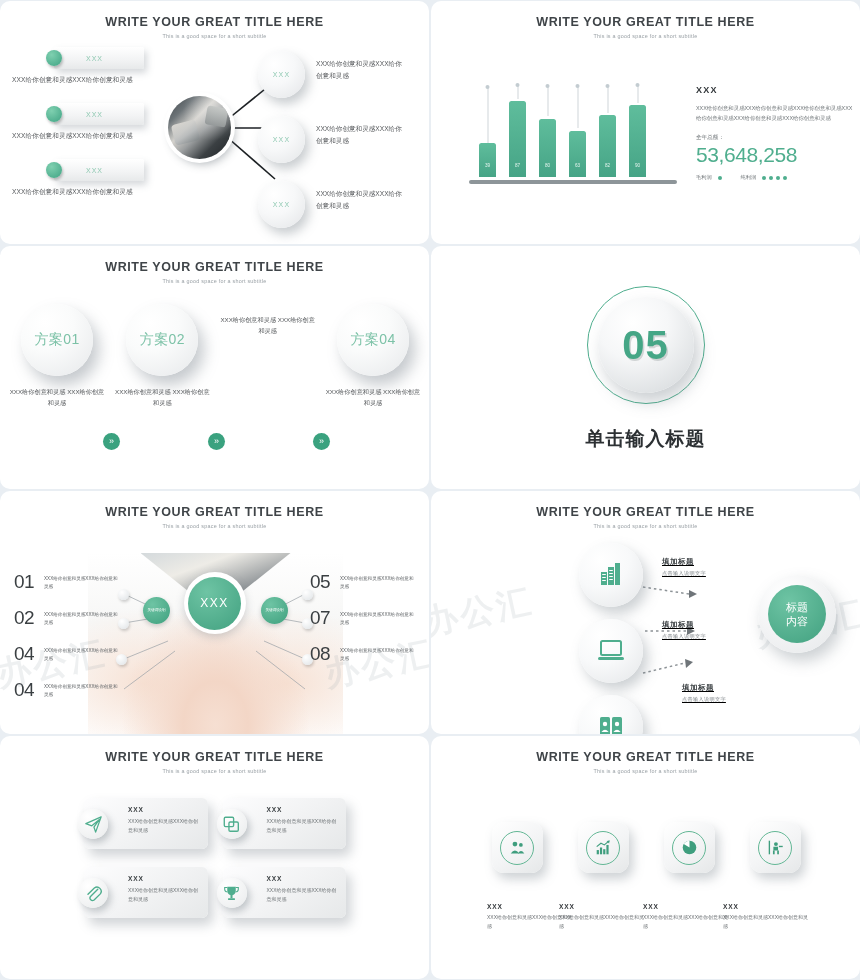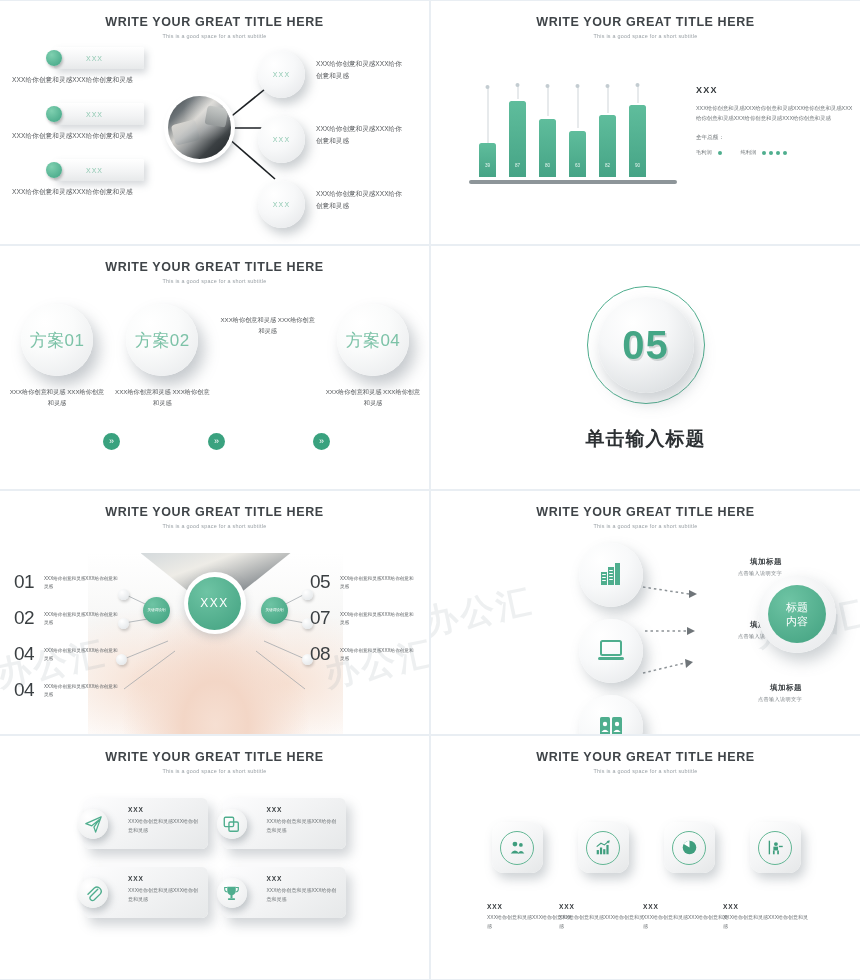--- a/index.html
+++ b/index.html
@@ -15,20 +15,21 @@
     grid-template-columns: 429px 429px;
     grid-template-rows: 243px 243px 243px 243px;
     gap: 2px 2px;
     background: #e9eef3;
     padding: 1px 0 0 0;
   }
   .slide {
     position: relative;
     background: #ffffff;
     overflow: hidden;
+    border-radius: 10px;
   }
   
   .hdr { position:absolute; top:14px; left:0; right:0; text-align:center; }
   .hdr .t {
     font-size: 12.5px; font-weight: bold; letter-spacing: .6px;
     color: #3f4448;
   }
   .hdr .s {
     margin-top: 4px; font-size: 5.4px; color: #9aa1a6; letter-spacing: .25px;
   }
@@ -104,21 +105,21 @@
   .lg-ds { display:flex; gap:3px; }
 
   
   .s3-row { position:absolute; left:8px; top:58px; width:414px; display:flex; justify-content:space-between; }
   .s3-item { width:98px; position:relative; }
   .s3-ball {
     width:72px; height:72px; margin:0 auto; border-radius:50%;
     background: radial-gradient(circle at 33% 26%, #ffffff 0%, #fafbfb 40%, #e6e8ea 100%);
     box-shadow: 6px 9px 15px rgba(110,120,130,.40);
     display:flex; align-items:center; justify-content:center;
-    font-size:17px; color:#7cc2a7; letter-spacing:.4px;
+    font-size:14px; color:#7cc2a7; letter-spacing:.4px;
   }
   .s3-txt { margin-top:10px; text-align:center; font-size:6.2px; line-height:1.85; color:#55585b; }
   .s3-arrows { position:absolute; left:8px; top:187px; width:414px; height:20px; }
   .s3-arrow {
     position:absolute; width:17px; height:17px; border-radius:50%;
     background:#3aa27f; color:#fff; font-size:9px; line-height:17px; text-align:center;
   }
 
   
   .s4-ring {
@@ -189,21 +190,21 @@
   .s6-chain { position:absolute; left:148px; top:52px; width:64px; }
   .s6-node {
     position:relative; width:64px; height:64px; border-radius:50%;
     background: radial-gradient(circle at 34% 26%, #ffffff 0%, #f8f9fa 45%, #e4e6e8 100%);
     box-shadow: 5px 7px 13px rgba(110,120,130,.35);
     display:flex; align-items:center; justify-content:center;
     margin-bottom:12px;
   }
   .s6-connector { position:absolute; left:50%; transform:translateX(-50%);
                   width:9px; height:16px; background:#5e6468; top:60px; z-index:-1; border-radius:1px;}
-  .s6-lbl { position:absolute; right:78px; text-align:right; width:120px; }
+  .s6-lbl { position:absolute; right:78px; text-align:left; width:120px;text-decoration:underline; }
   .s6-lbl .a { font-size:7.5px; font-weight:bold; color:#3d4245; letter-spacing:.5px; }
   .s6-lbl .b { margin-top:3px; font-size:5.2px; color:#7e8488; letter-spacing:.3px; }
   .s6-target {
     position:absolute; right:24px; top:84px;
     width:78px; height:78px; border-radius:50%;
     background: radial-gradient(circle at 34% 26%, #ffffff, #e6e8ea);
     box-shadow: 5px 8px 15px rgba(110,120,130,.35);
     display:flex; align-items:center; justify-content:center;
   }
   .s6-target .core {
@@ -351,20 +352,21 @@
           </div>
         </div>
       </div>
       <div class="axis"></div>
     </div>
 
     <div class="s2-info">
       <div class="k">XXX</div>
       <div class="p">XXX给你创意和灵感XXX给你创意和灵感XXX给你创意和灵感XXX给你创意和灵感XXX给你创意和灵感XXX给你创意和灵感</div>
       <div class="sub">全年总额：</div>
+      <div class="big">53,648,258</div>
       <div class="s2-legend">
         <span>毛利润</span>
         <span class="lg-d"></span>
         <span style="width:7px"></span>
         <span>纯利润</span>
         <span class="lg-ds">
           <i class="lg-d"></i>
             <i class="lg-d"></i>
             <i class="lg-d"></i>
             <i class="lg-d"></i>

